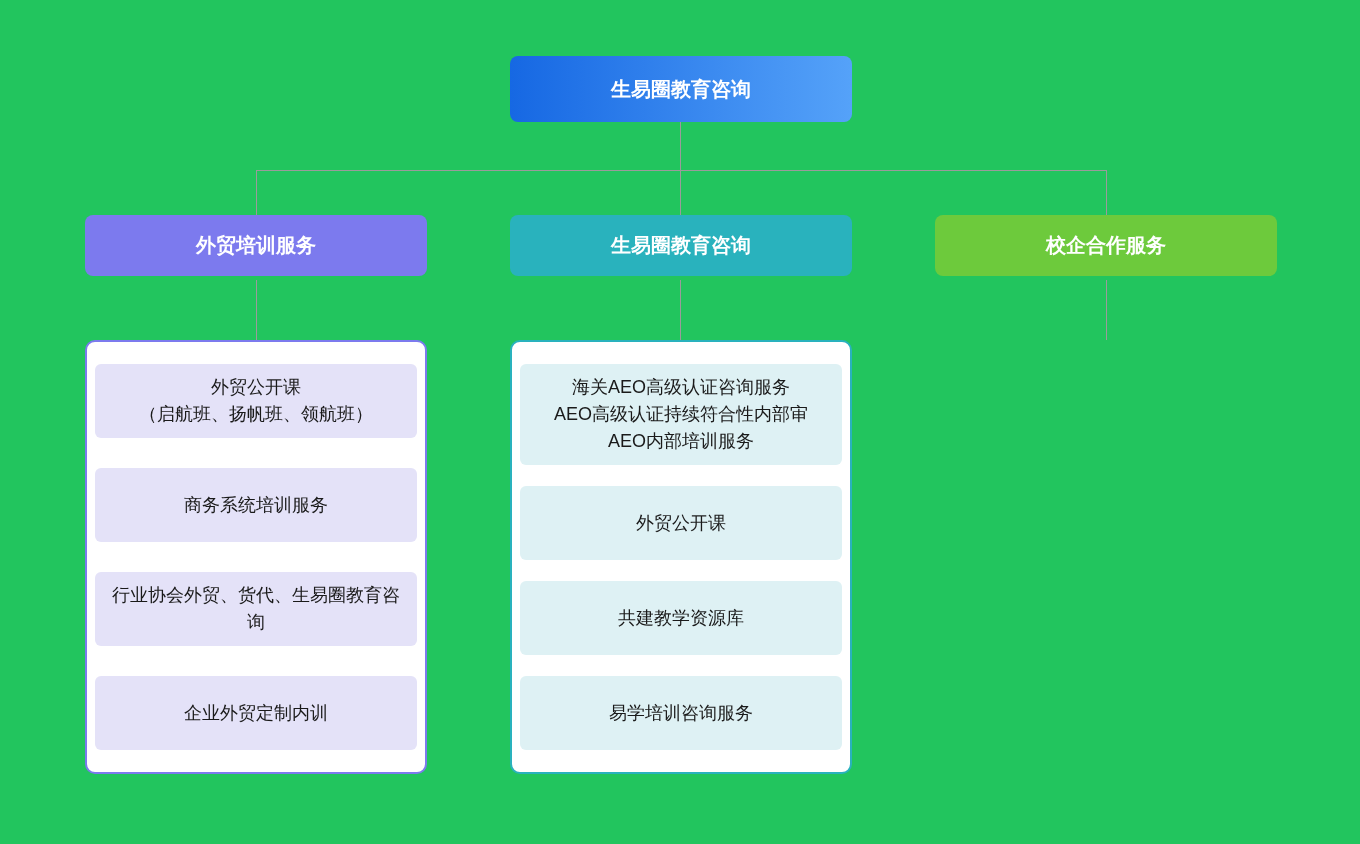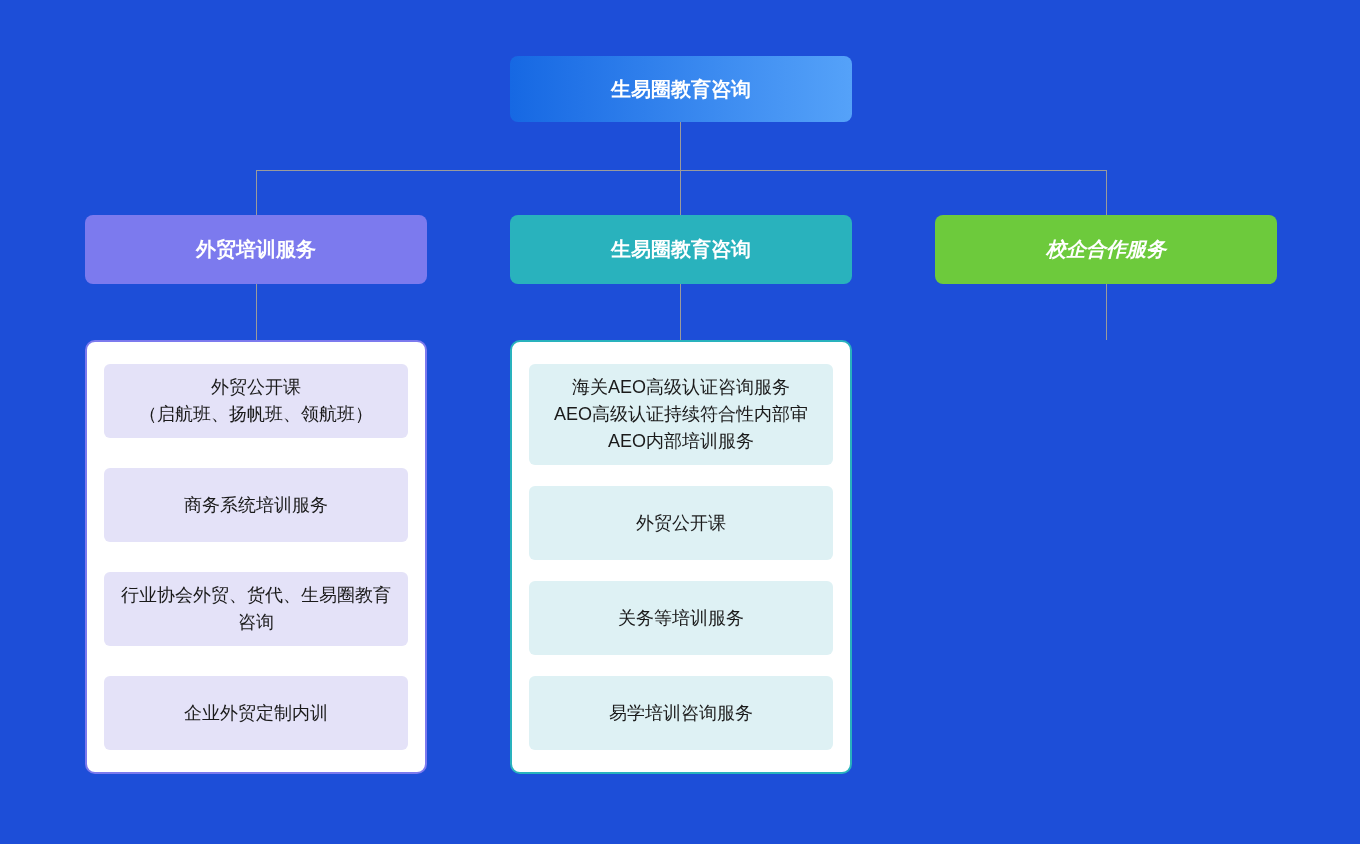--- a/index.html
+++ b/index.html
@@ -5,21 +5,21 @@
   html, body {
     margin: 0;
     padding: 0;
     background: #ffffff;
     font-family: "Liberation Sans", "DejaVu Sans", sans-serif;
   }
   .canvas {
     position: relative;
     width: 1360px;
     height: 844px;
-    background: #1d4ed8;
+    background: #22c55e;
     overflow: hidden;
   }
   .line {
     position: absolute;
     background: var(--line, #9b9b9b);
   }
   .node-root {
     position: absolute;
     left: 510px;
     top: 56px;
@@ -31,63 +31,63 @@
     font-size: 20px;
     font-weight: bold;
     display: flex;
     align-items: center;
     justify-content: center;
   }
   .branch-header {
     position: absolute;
     top: 215px;
     width: 342px;
-    height: 69px;
+    height: 61px;
     border-radius: 8px;
     color: #ffffff;
     font-size: 20px;
     font-weight: bold;
     display: flex;
     align-items: center;
     justify-content: center;
   }
   .group {
     position: absolute;
     top: 340px;
     width: 342px;
     height: 434px;
     box-sizing: border-box;
     border: 2px solid;
     border-radius: 10px;
     background: #ffffff;
     display: flex;
     flex-direction: column;
     justify-content: space-between;
-    padding: 22px 17px;
+    padding: 22px 8px;
   }
   .item {
     box-sizing: border-box;
     border-radius: 6px;
     min-height: 74px;
     display: flex;
     align-items: center;
     justify-content: center;
     text-align: center;
     padding: 10px 16px;
     font-size: 18px;
     line-height: 27px;
     color: var(--text_dark, #1a1a1a);
     white-space: pre-line;
   }
   .b0 { left: 85px; }
   .b1 { left: 510px; }
   .b2 { left: 935px; }
   .hdr0 { background: var(--branch1, #7C7AEE); }
   .hdr1 { background: var(--branch2, #29B2BD); }
-  .hdr2 { background: var(--branch3, #6DCA3C); font-style: italic; }
+  .hdr2 { background: var(--branch3, #6DCA3C); }
   .grp0 { border-color: var(--branch1, #7C7AEE); }
   .grp1 { border-color: var(--branch2, #29B2BD); justify-content: space-between; }
   .grp2 { border-color: var(--branch3, #6DCA3C); }
   .itm0 { background: var(--branch1_light, #E4E2F8); }
   .itm1 { background: var(--branch2_light, #DEF1F4); }
   .itm2 { background: var(--branch3_light, #E3F3DC); }
 </style>
 </head>
 <body>
 
@@ -118,21 +118,21 @@
   </div>
 
   <div class="branch-header b1 hdr1">
     <span>生易圈教育咨询</span>
   </div>
   <div class="group b1 grp1">
     <div class="item itm1">海关AEO高级认证咨询服务
 AEO高级认证持续符合性内部审
 AEO内部培训服务</div>
     <div class="item itm1">外贸公开课</div>
-    <div class="item itm1">关务等培训服务</div>
+    <div class="item itm1">共建教学资源库</div>
     <div class="item itm1">易学培训咨询服务</div>
   </div>
 
   <div class="branch-header b2 hdr2">
     <span>校企合作服务</span>
   </div>
 
 </div>
 
 </body></html>

